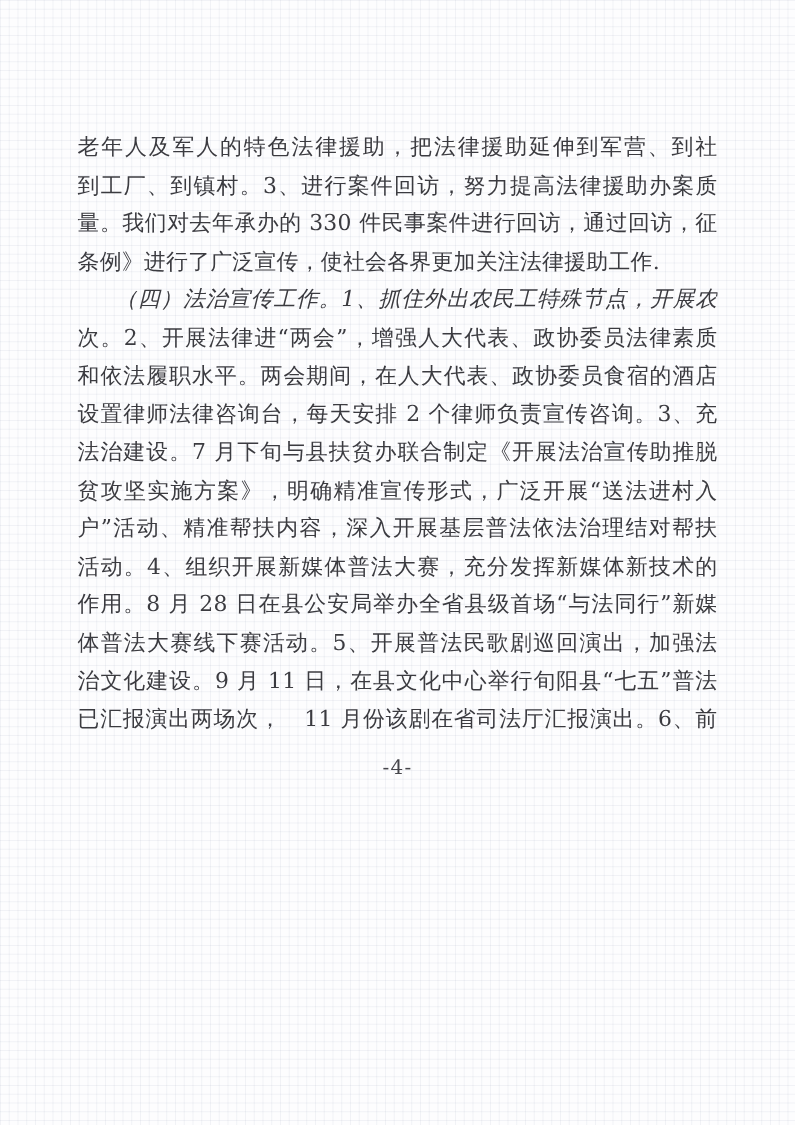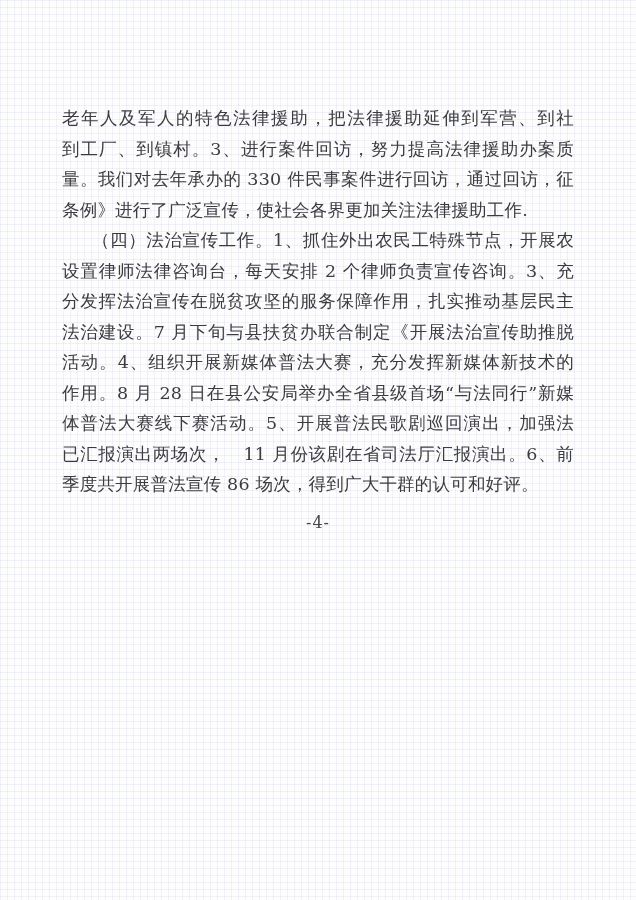--- a/index.html
+++ b/index.html
@@ -40,20 +40,21 @@
     text-align-last: justify;
     text-justify: inter-character;
     overflow: hidden;
   }
   .doc-line.para-end {
     text-align: left;
     text-align-last: left;
   }
   .doc-line.para-start {
     text-indent: 30px;
+    font-style: italic;
   }
   .page-number {
     margin-top: 13px;
     text-align: center;
     text-align-last: center;
     font-size: 16px;
     letter-spacing: 1px;
     color: #46464c;
   }
 </style>
@@ -61,22 +62,25 @@
 <body style="background: rgb(253, 253, 254);">
 
 <div class="scan-texture"></div>
 
 <div class="doc-body" style="color: rgb(59, 59, 64);">
   <div class="doc-line">老年人及军人的特色法律援助，把法律援助延伸到军营、到社区、</div>
   <div class="doc-line">到工厂、到镇村。3、进行案件回访，努力提高法律援助办案质</div>
   <div class="doc-line">量。我们对去年承办的 330 件民事案件进行回访，通过回访，征</div>
   <div class="doc-line para-end">条例》进行了广泛宣传，使社会各界更加关注法律援助工作.</div>
   <div class="doc-line para-start">（四）法治宣传工作。1、抓住外出农民工特殊节点，开展农</div>
+  <div class="doc-line">次。2、开展法律进“两会”，增强人大代表、政协委员法律素质</div>
+  <div class="doc-line">和依法履职水平。两会期间，在人大代表、政协委员食宿的酒店</div>
   <div class="doc-line">设置律师法律咨询台，每天安排 2 个律师负责宣传咨询。3、充</div>
-  <div class="doc-line">分发挥法治宣传在脱贫攻坚的服务保障作用，扎实推动基层民主</div>
   <div class="doc-line">法治建设。7 月下旬与县扶贫办联合制定《开展法治宣传助推脱</div>
+  <div class="doc-line">贫攻坚实施方案》，明确精准宣传形式，广泛开展“送法进村入</div>
+  <div class="doc-line">户”活动、精准帮扶内容，深入开展基层普法依法治理结对帮扶</div>
   <div class="doc-line">活动。4、组织开展新媒体普法大赛，充分发挥新媒体新技术的</div>
   <div class="doc-line">作用。8 月 28 日在县公安局举办全省县级首场“与法同行”新媒</div>
   <div class="doc-line">体普法大赛线下赛活动。5、开展普法民歌剧巡回演出，加强法</div>
+  <div class="doc-line">治文化建设。9 月 11 日，在县文化中心举行旬阳县“七五”普法</div>
   <div class="doc-line">已汇报演出两场次，　11 月份该剧在省司法厅汇报演出。6、前三</div>
-  <div class="doc-line para-end">季度共开展普法宣传 86 场次，得到广大干群的认可和好评。</div>
   <div class="page-number">-4-</div>
 </div>
 
 </body></html>

